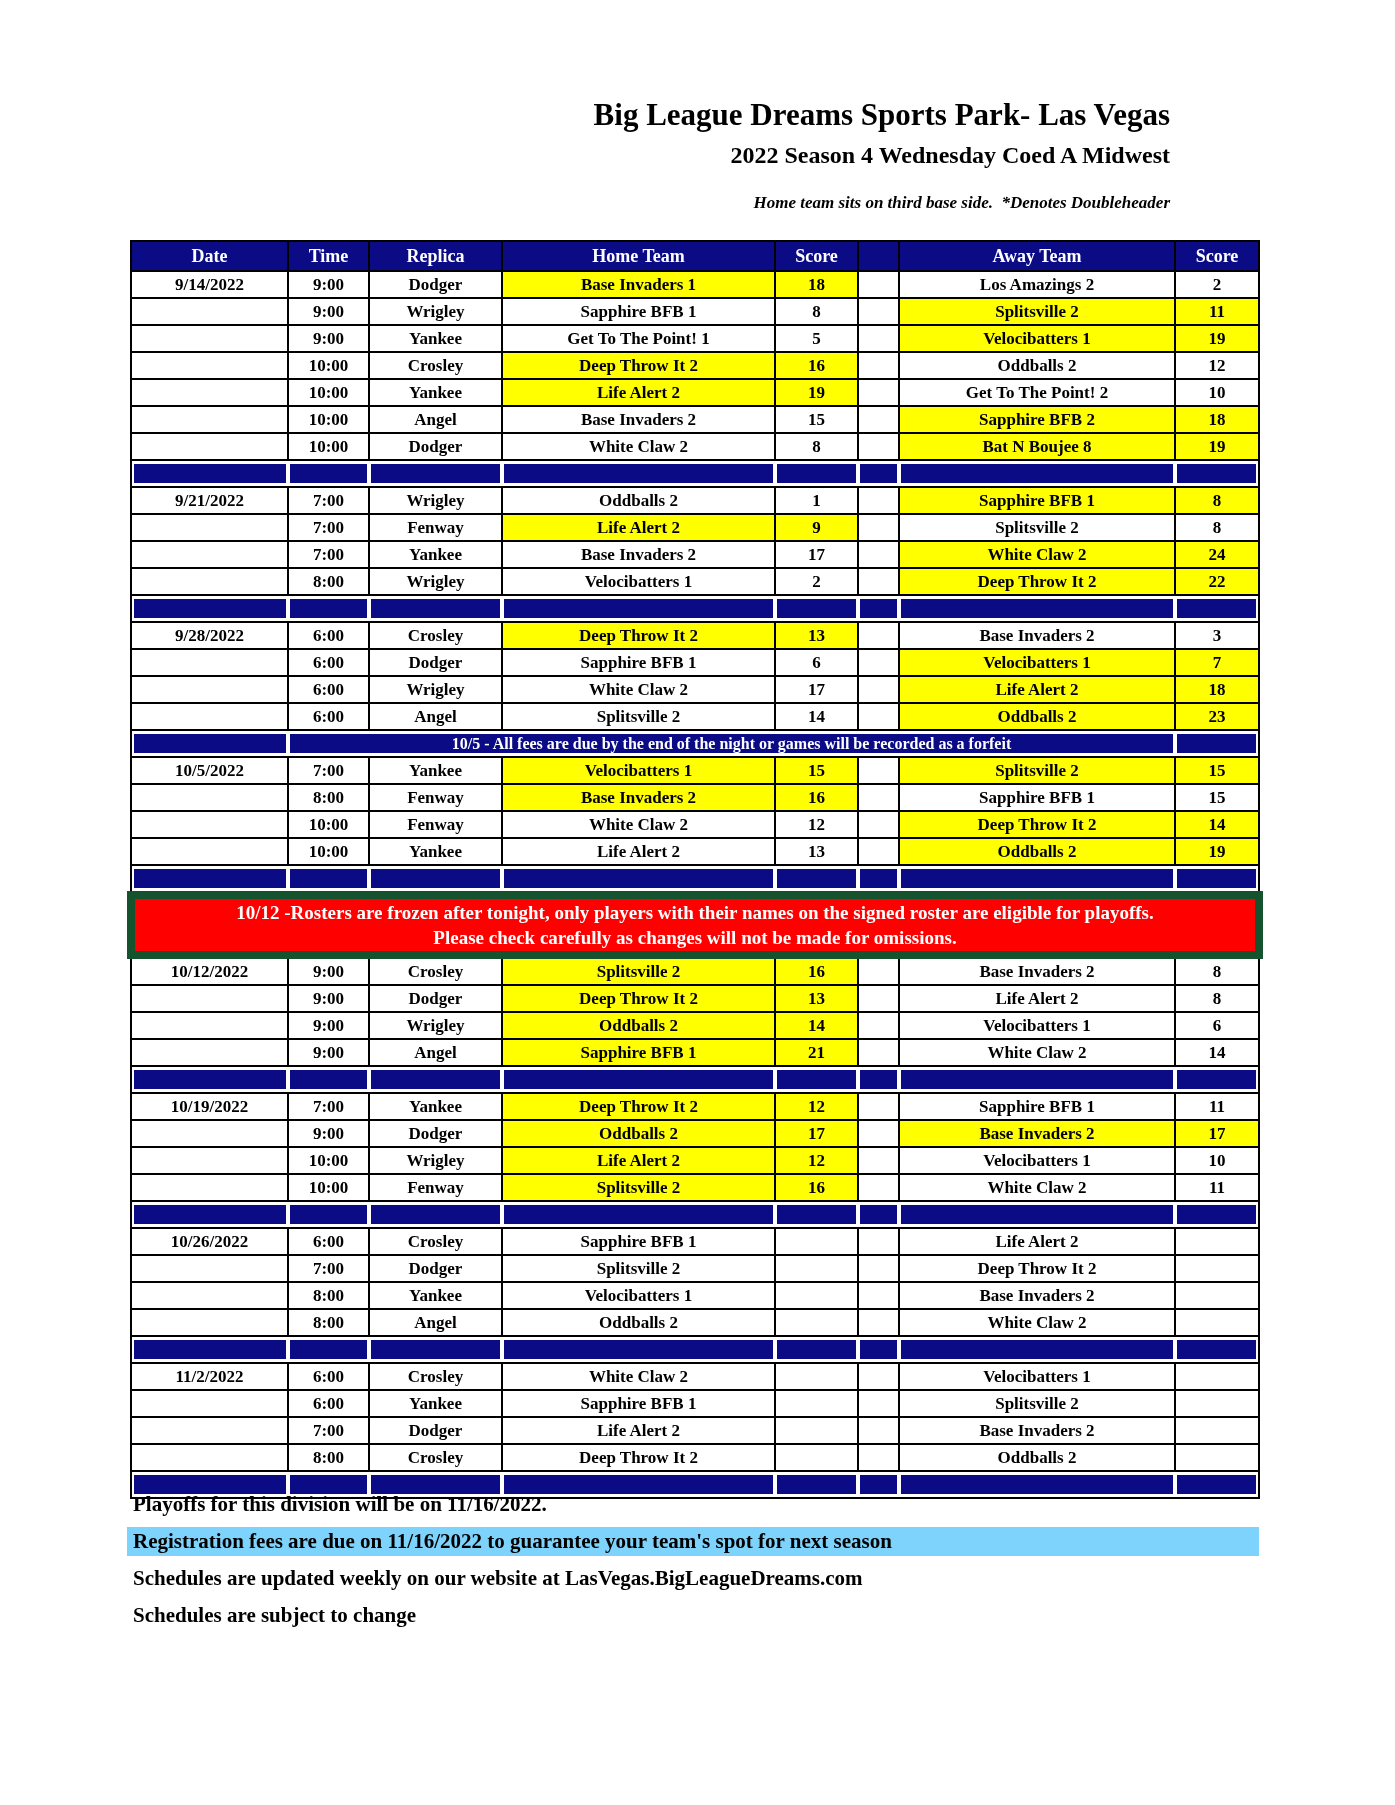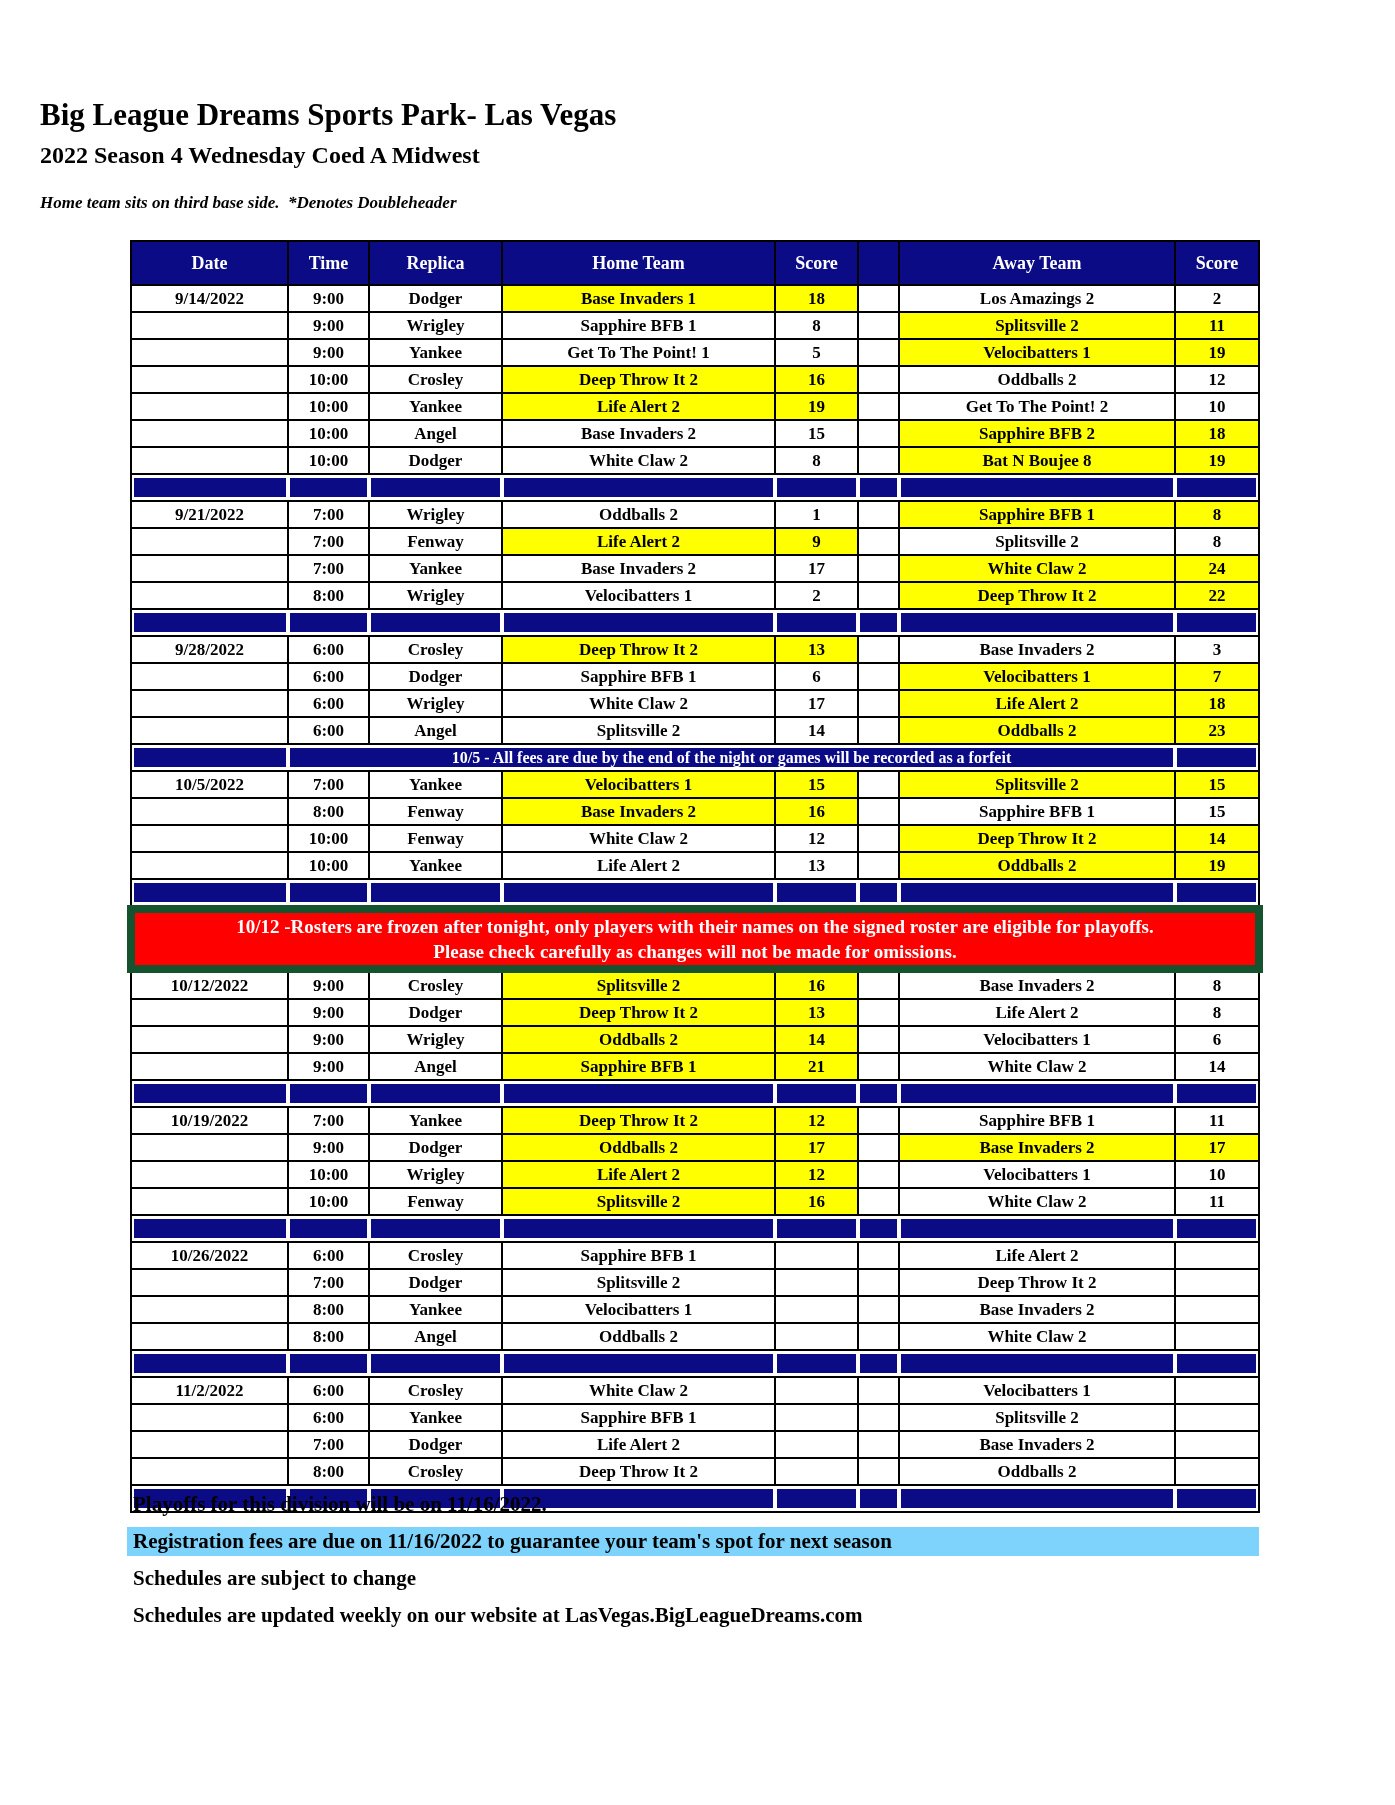--- a/index.html
+++ b/index.html
@@ -1,29 +1,29 @@
 <!DOCTYPE html>
 <html><head>
 <meta charset="utf-8">
 <style>
   html,body{margin:0;padding:0;background:#fff;}
   .sheet{
     position:relative;width:1395px;height:1805px;background:#ffffff;
     font-family:"Liberation Serif","DejaVu Serif",serif;font-weight:bold;color:#000;
     overflow:hidden;
   }
-  .headings{position:absolute;left:40px;top:98px;width:1130px;text-align:left;}
+  .headings{position:absolute;left:40px;top:98px;width:1130px;text-align:right;}
   .title{font-size:31px;line-height:34px;margin:0;}
   .subtitle{font-size:24px;line-height:27px;margin:10px 0 0 0;}
   .note{font-size:17px;line-height:19px;margin:24px 0 0 0;font-style:italic;white-space:pre;}
   .table-wrap{position:absolute;left:127px;top:240px;}
   table.schedule{border-collapse:collapse;table-layout:fixed;width:1128px;border:2px solid #000;}
   table.schedule th{
     background:#0b0b86;color:#fff;border:2px solid #000;height:28px;
-    font-size:18px;padding:7px;text-align:center;font-weight:bold;
+    font-size:18px;padding:0;text-align:center;font-weight:bold;
   }
   table.schedule td{padding:0;text-align:center;font-weight:bold;overflow:hidden;white-space:nowrap;}
   td.cell{border:2px solid #000;background:#fff;height:25px;font-size:17px;line-height:1.05;}
   td.cell.win{background:#ffff00;}
   td.cell.vs{font-style:italic;font-size:14px;padding-left:44px;}
   tr.sep td{border:none;background:#fff;height:19px;padding:3px 2px;text-align:center;}
   tr.sep .band{background:#0b0b86;height:19px;line-height:19px;}
   tr.sep .band.notice-text{color:#fff;font-size:16px;white-space:nowrap;}
   tr.red td{background:#ff0000;color:#fff;border:8px solid #14532d;height:52px;font-size:19px;line-height:25px;white-space:normal;}
   .footer{position:absolute;left:127px;top:1490px;width:1132px;}
@@ -615,17 +615,17 @@
               <div class="band"></div>
             </td>
           </tr>
         </tbody>
     </table>
   </div>
 
   <div class="footer">
     <div class="fline">Playoffs for this division will be on 11/16/2022.</div>
     <div class="fline hl">Registration fees are due on 11/16/2022 to guarantee your team's spot for next season</div>
+    <div class="fline">Schedules are updated weekly on our website at LasVegas.BigLeagueDreams.com</div>
     <div class="fline">Schedules are subject to change</div>
-    <div class="fline">Schedules are updated weekly on our website at LasVegas.BigLeagueDreams.com</div>
   </div>
 
 </div>
 
 </body></html>

